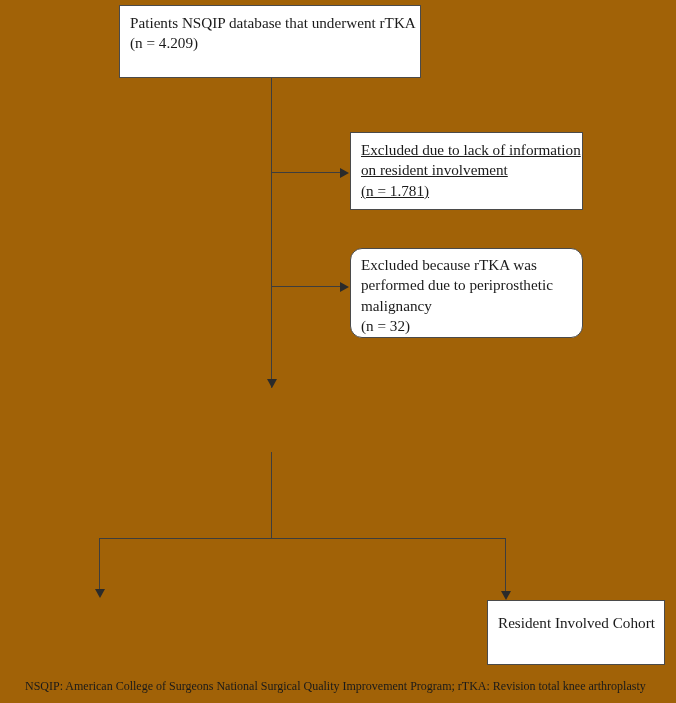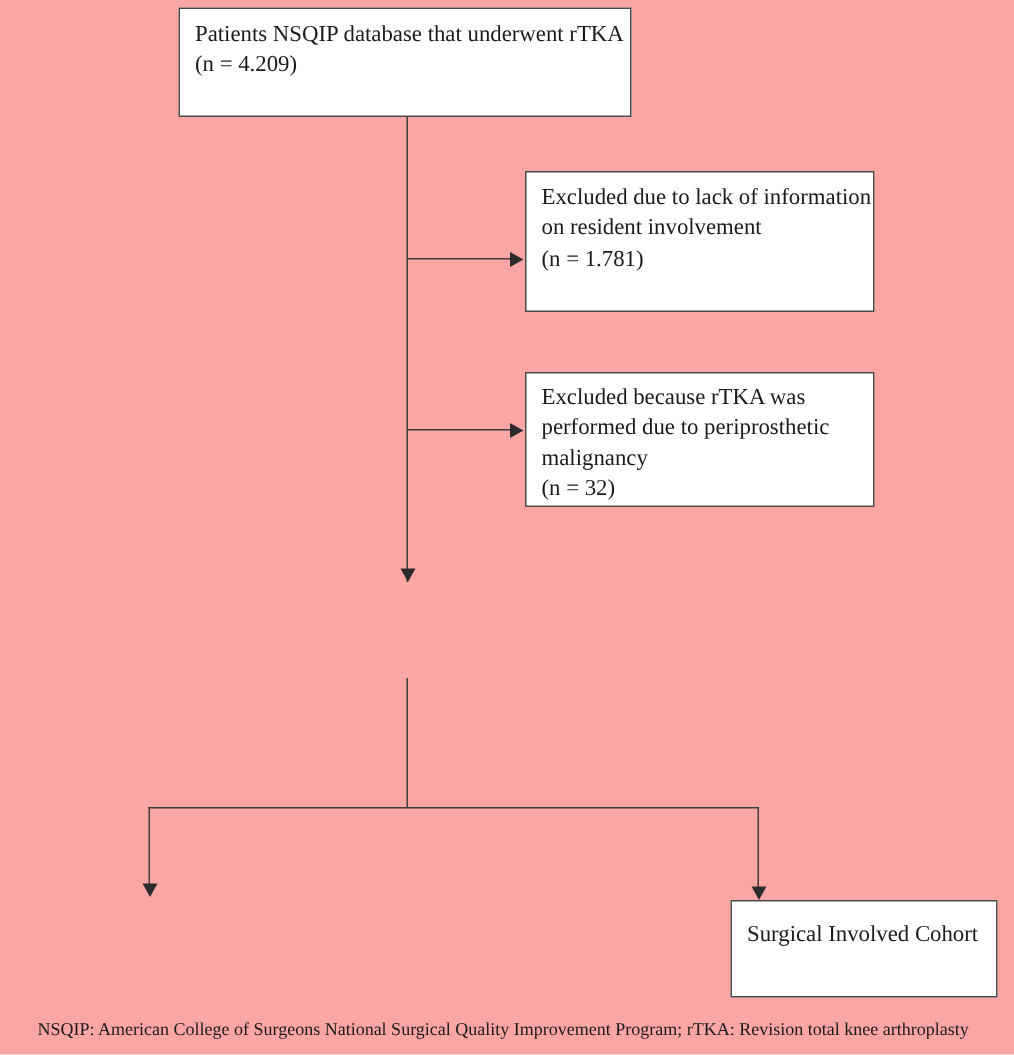--- a/index.html
+++ b/index.html
@@ -4,21 +4,21 @@
 <style>
   html, body {
     margin: 0;
     padding: 0;
     background: #ffffff;
   }
   #page {
     position: relative;
     width: 676px;
     height: 703px;
-    background: #fca5a5;
+    background: #a16207;
     font-family: "Liberation Serif", "DejaVu Serif", serif;
     overflow: hidden;
   }
   .node {
     position: absolute;
     box-sizing: border-box;
     border: 1.3px solid #4a4a4a;
     background: #ffffff;
     padding: 7px 0 0 10px;
     font-size: 15.2px;
@@ -73,39 +73,39 @@
 <div id="page">
 
   <div class="node" style="left:119px; top:5px; width:302px; height:73px;">Patients NSQIP database that underwent rTKA
 (n = 4.209)</div>
 
   <div class="vline" style="left:271px; top:78px; height:310px;"></div>
 
   <div class="hline" style="left:271px; top:172px; width:70px;"></div>
   <div class="arrow-right" style="left:340px; top:167.5px;"></div>
 
-  <div class="node" style="left:350px; top:114px; width:233px; height:94px;">Excluded due to lack of information on resident involvement
+  <div class="node" style="left:350px; top:132px; width:233px; height:78px;text-decoration:underline;">Excluded due to lack of information on resident involvement
 (n = 1.781)</div>
 
   <div class="hline" style="left:271px; top:286px; width:70px;"></div>
   <div class="arrow-right" style="left:340px; top:281.5px;"></div>
 
-  <div class="node clipped" style="left:350px; top:248px; width:233px; height:90px;">Excluded because rTKA was performed due to periprosthetic malignancy
+  <div class="node clipped" style="left:350px; top:248px; width:233px; height:90px;border-radius:12px;">Excluded because rTKA was performed due to periprosthetic malignancy
 (n = 32)</div>
 
   <div class="arrow-down" style="left:266.5px; top:379px;"></div>
 
 
   <div class="vline" style="left:271px; top:452px; height:86px;"></div>
   <div class="hline" style="left:99px; top:538px; width:407px;"></div>
 
   <div class="vline" style="left:99px; top:538px; height:52px;"></div>
   <div class="arrow-down" style="left:94.5px; top:589px;"></div>
 
   <div class="vline" style="left:505px; top:538px; height:54px;"></div>
   <div class="arrow-down" style="left:500.5px; top:591px;"></div>
 
 
-  <div class="node" style="left:487px; top:600px; width:178px; height:65px; padding-top:12px;">Surgical Involved Cohort</div>
+  <div class="node" style="left:487px; top:600px; width:178px; height:65px; padding-top:12px;">Resident Involved Cohort</div>
 
   <div id="footnote">NSQIP: American College of Surgeons National Surgical Quality Improvement Program; rTKA: Revision total knee arthroplasty</div>
 
 </div>
 
 </body></html>

